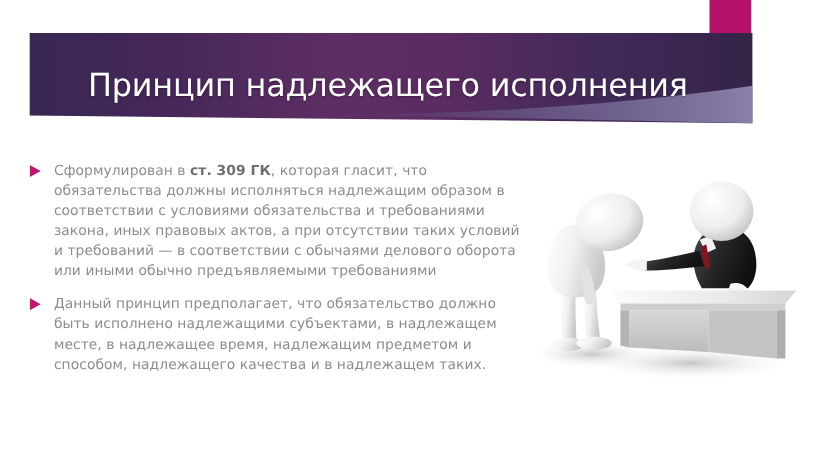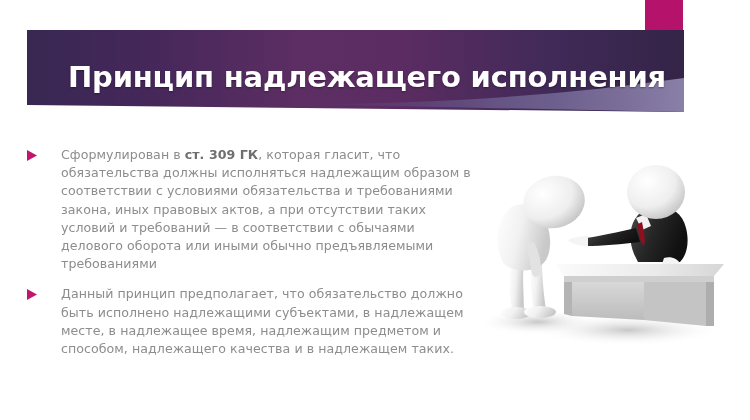--- a/index.html
+++ b/index.html
@@ -33,47 +33,46 @@
     pointer-events: none;
   }
   #banner-svg {
     position: absolute;
     left: 0;
     top: 0;
   }
 
   #title-text {
     position: absolute;
-    left: 68px;
+    left: 80px;
     top: 54px;
     width: 560px;
     height: 46px;
     line-height: 46px;
     color: #ffffff;
     font-family: "DejaVu Sans", sans-serif;
     font-size: 29px;
-    font-weight: bold;
+    font-weight: normal;
     letter-spacing: -0.2px;
     white-space: nowrap;
     text-shadow: 0 1px 2px rgba(0,0,0,0.35);
   }
 
   
   #body-content {
     position: absolute;
     left: 27px;
     top: 146px;
     width: 448px;
   }
 
   .bullet-row {
     display: flex;
     align-items: flex-start;
     margin-bottom: 12px;
-    gap: 12px;
   }
 
   .bullet-marker {
     flex: 0 0 auto;
     width: 22px;
     padding-top: 4px;
   }
   .bullet-marker svg { display: block; }
 
   .bullet-text {

